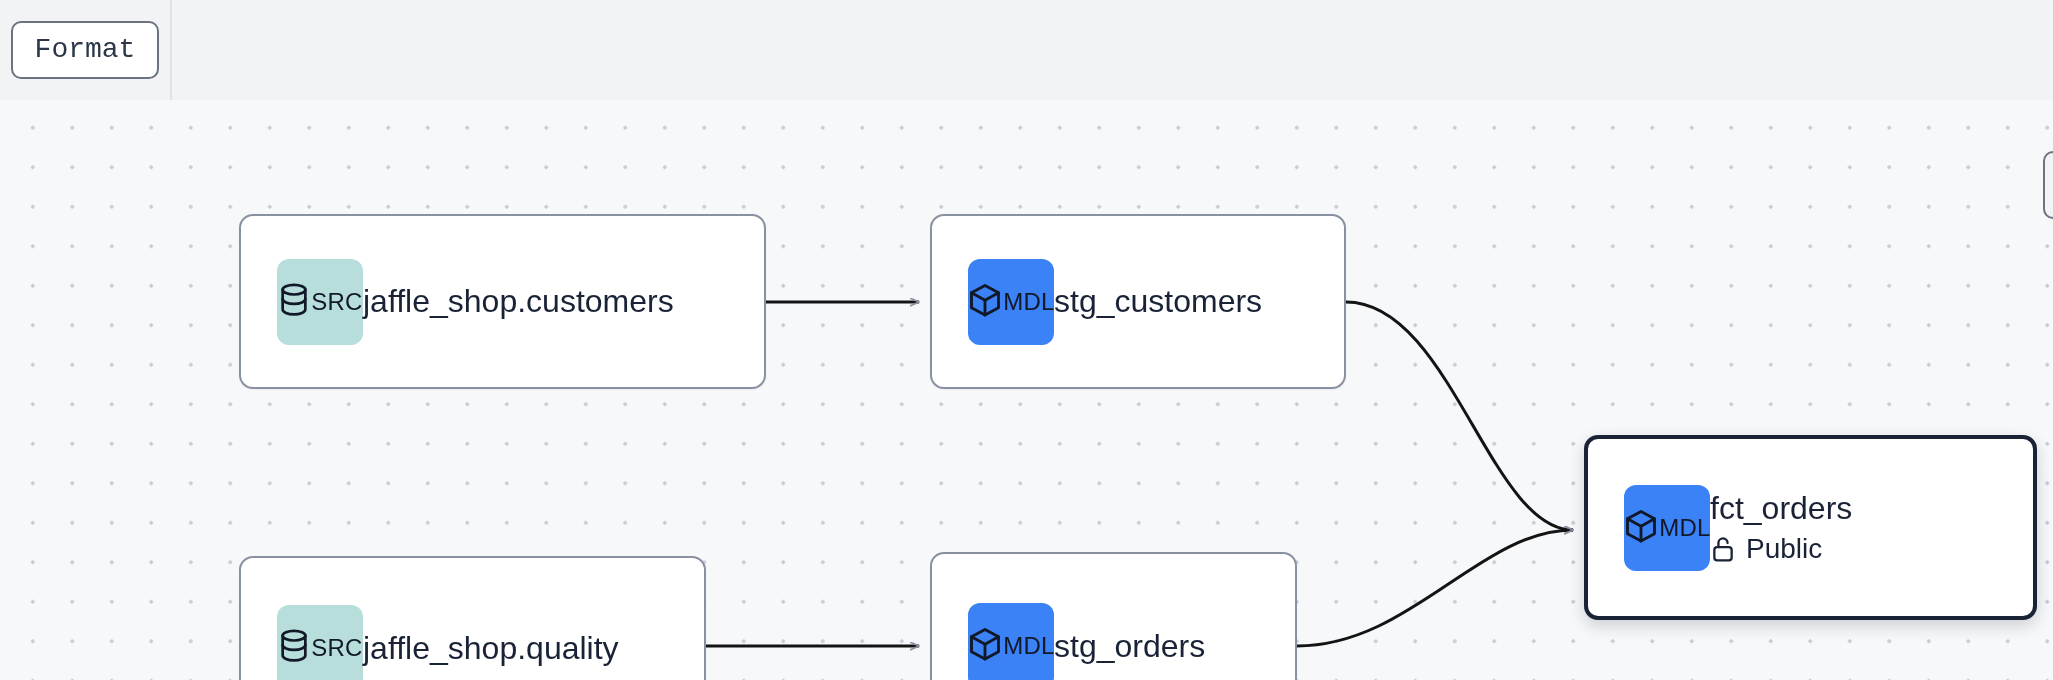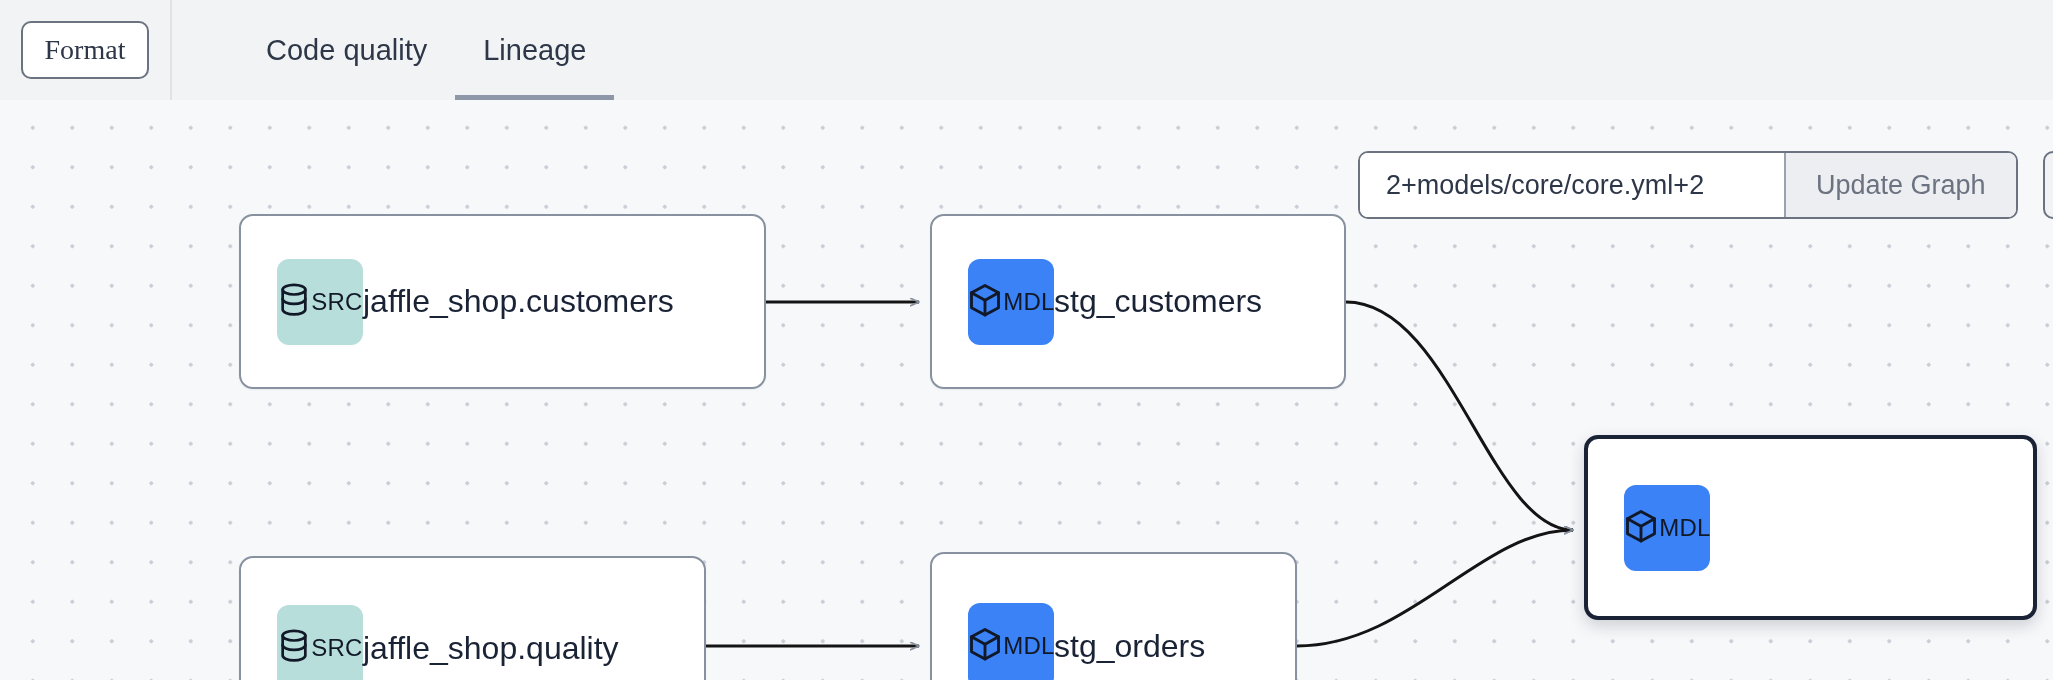--- a/index.html
+++ b/index.html
@@ -26,21 +26,21 @@
   }
   .format-btn {
     background: #ffffff;
     border: 2px solid #6b7280;
     border-radius: 10px;
     color: #2d3748;
     font-size: 28px;
     padding: 13px 22px;
     line-height: 1;
     cursor: pointer;
-    font-family: Liberation Serif, serif;
+    font-family: Liberation Mono, monospace;
   }
   .tabs { display: flex; align-items: stretch; height: 100px; margin-left: 66px; }
   .tab {
     position: relative;
     display: flex; align-items: center;
     padding: 0 28px;
     font-size: 29px;
     color: #2d3748;
     cursor: pointer;
     white-space: nowrap;
@@ -166,24 +166,20 @@
 </style>
 </head>
 <body>
 
 <div class="app">
 
   <div class="header">
     <div class="header-left">
       <button class="format-btn">Format</button>
     </div>
-    <div class="tabs">
-      <div class="tab">Code quality</div>
-      <div class="tab active">Lineage</div>
-    </div>
   </div>
 
   <div class="canvas">
 
     <svg class="edges" viewBox="0 0 2053 580">
       <defs>
         <marker id="arrow" markerWidth="10" markerHeight="10" refX="9" refY="4" orient="auto" markerUnits="userSpaceOnUse">
           <path d="M0,0 L9,4 L0,8" fill="none" stroke="#8891a0" stroke-width="1.6"></path>
         </marker>
       </defs>
@@ -265,23 +261,31 @@
       <div class="node-badge mdl">
         <span class="badge-glyph">
           <svg width="36" height="38" viewBox="0 0 24 25" fill="none" stroke="#111827" stroke-width="1.9" stroke-linecap="round" stroke-linejoin="round">
             <path d="M12 2.2 21 7v10l-9 4.8L3 17V7z"></path>
             <path d="M3 7l9 5 9-5"></path>
             <path d="M12 12v9.8"></path>
           </svg>
         </span>
         <span class="badge-text">MDL</span>
       </div>
-    </div>
-
-    <div class="graph-toolbar">
-      <input class="selector-input" type="text" value="2+models/core/core.yml+2" style="">
-      <button class="update-btn">Update Graph</button>
-    </div>
+      <div class="node-body">
+        <div class="node-title">fct_orders</div>
+        <div class="node-sub">
+          <span style="line-height:0;">
+            <svg width="26" height="28" viewBox="0 0 20 22" fill="none" stroke="#1a2336" stroke-width="1.8" stroke-linecap="round" stroke-linejoin="round">
+              <rect x="3.2" y="9.5" width="13.6" height="10.4" rx="2.2"></rect>
+              <path d="M6.4 9.5V6.3a3.6 3.6 0 0 1 7.2 0"></path>
+            </svg>
+          </span>
+          <span>Public</span>
+        </div>
+      </div>
+    </div>
+
 
     <div class="toolbar-extra"></div>
 
   </div>
 </div>
 
 </body></html>

